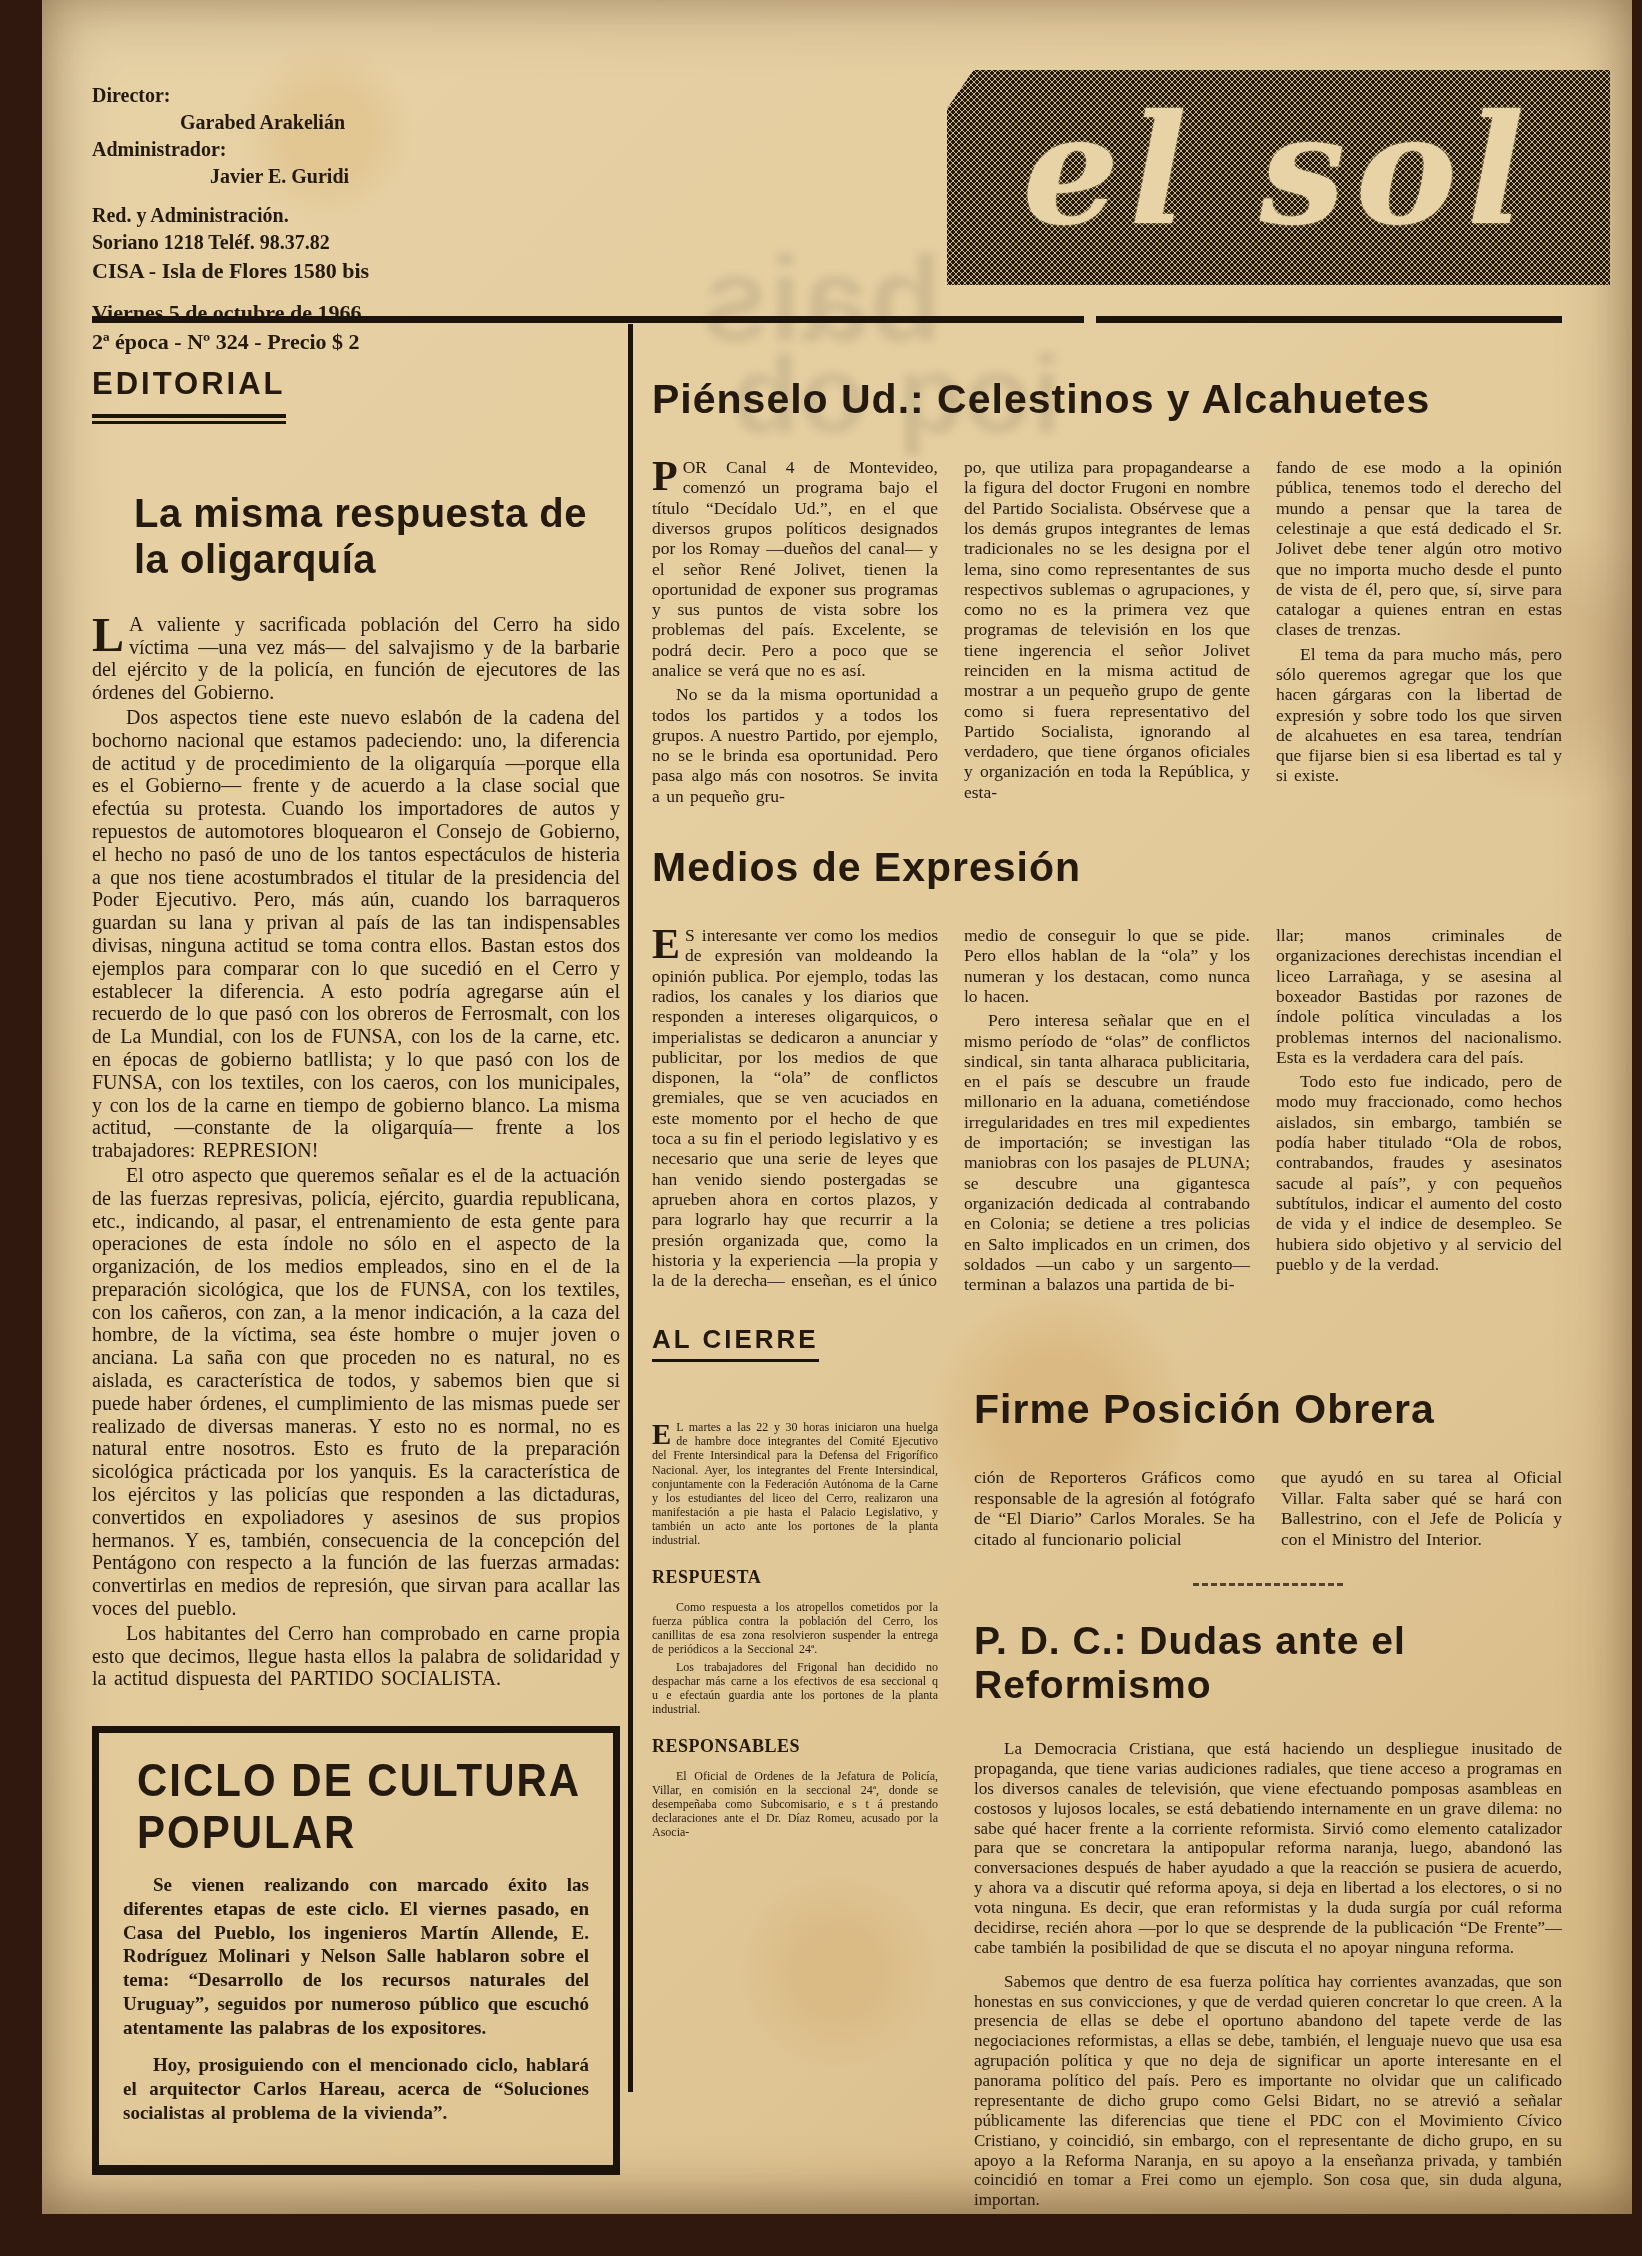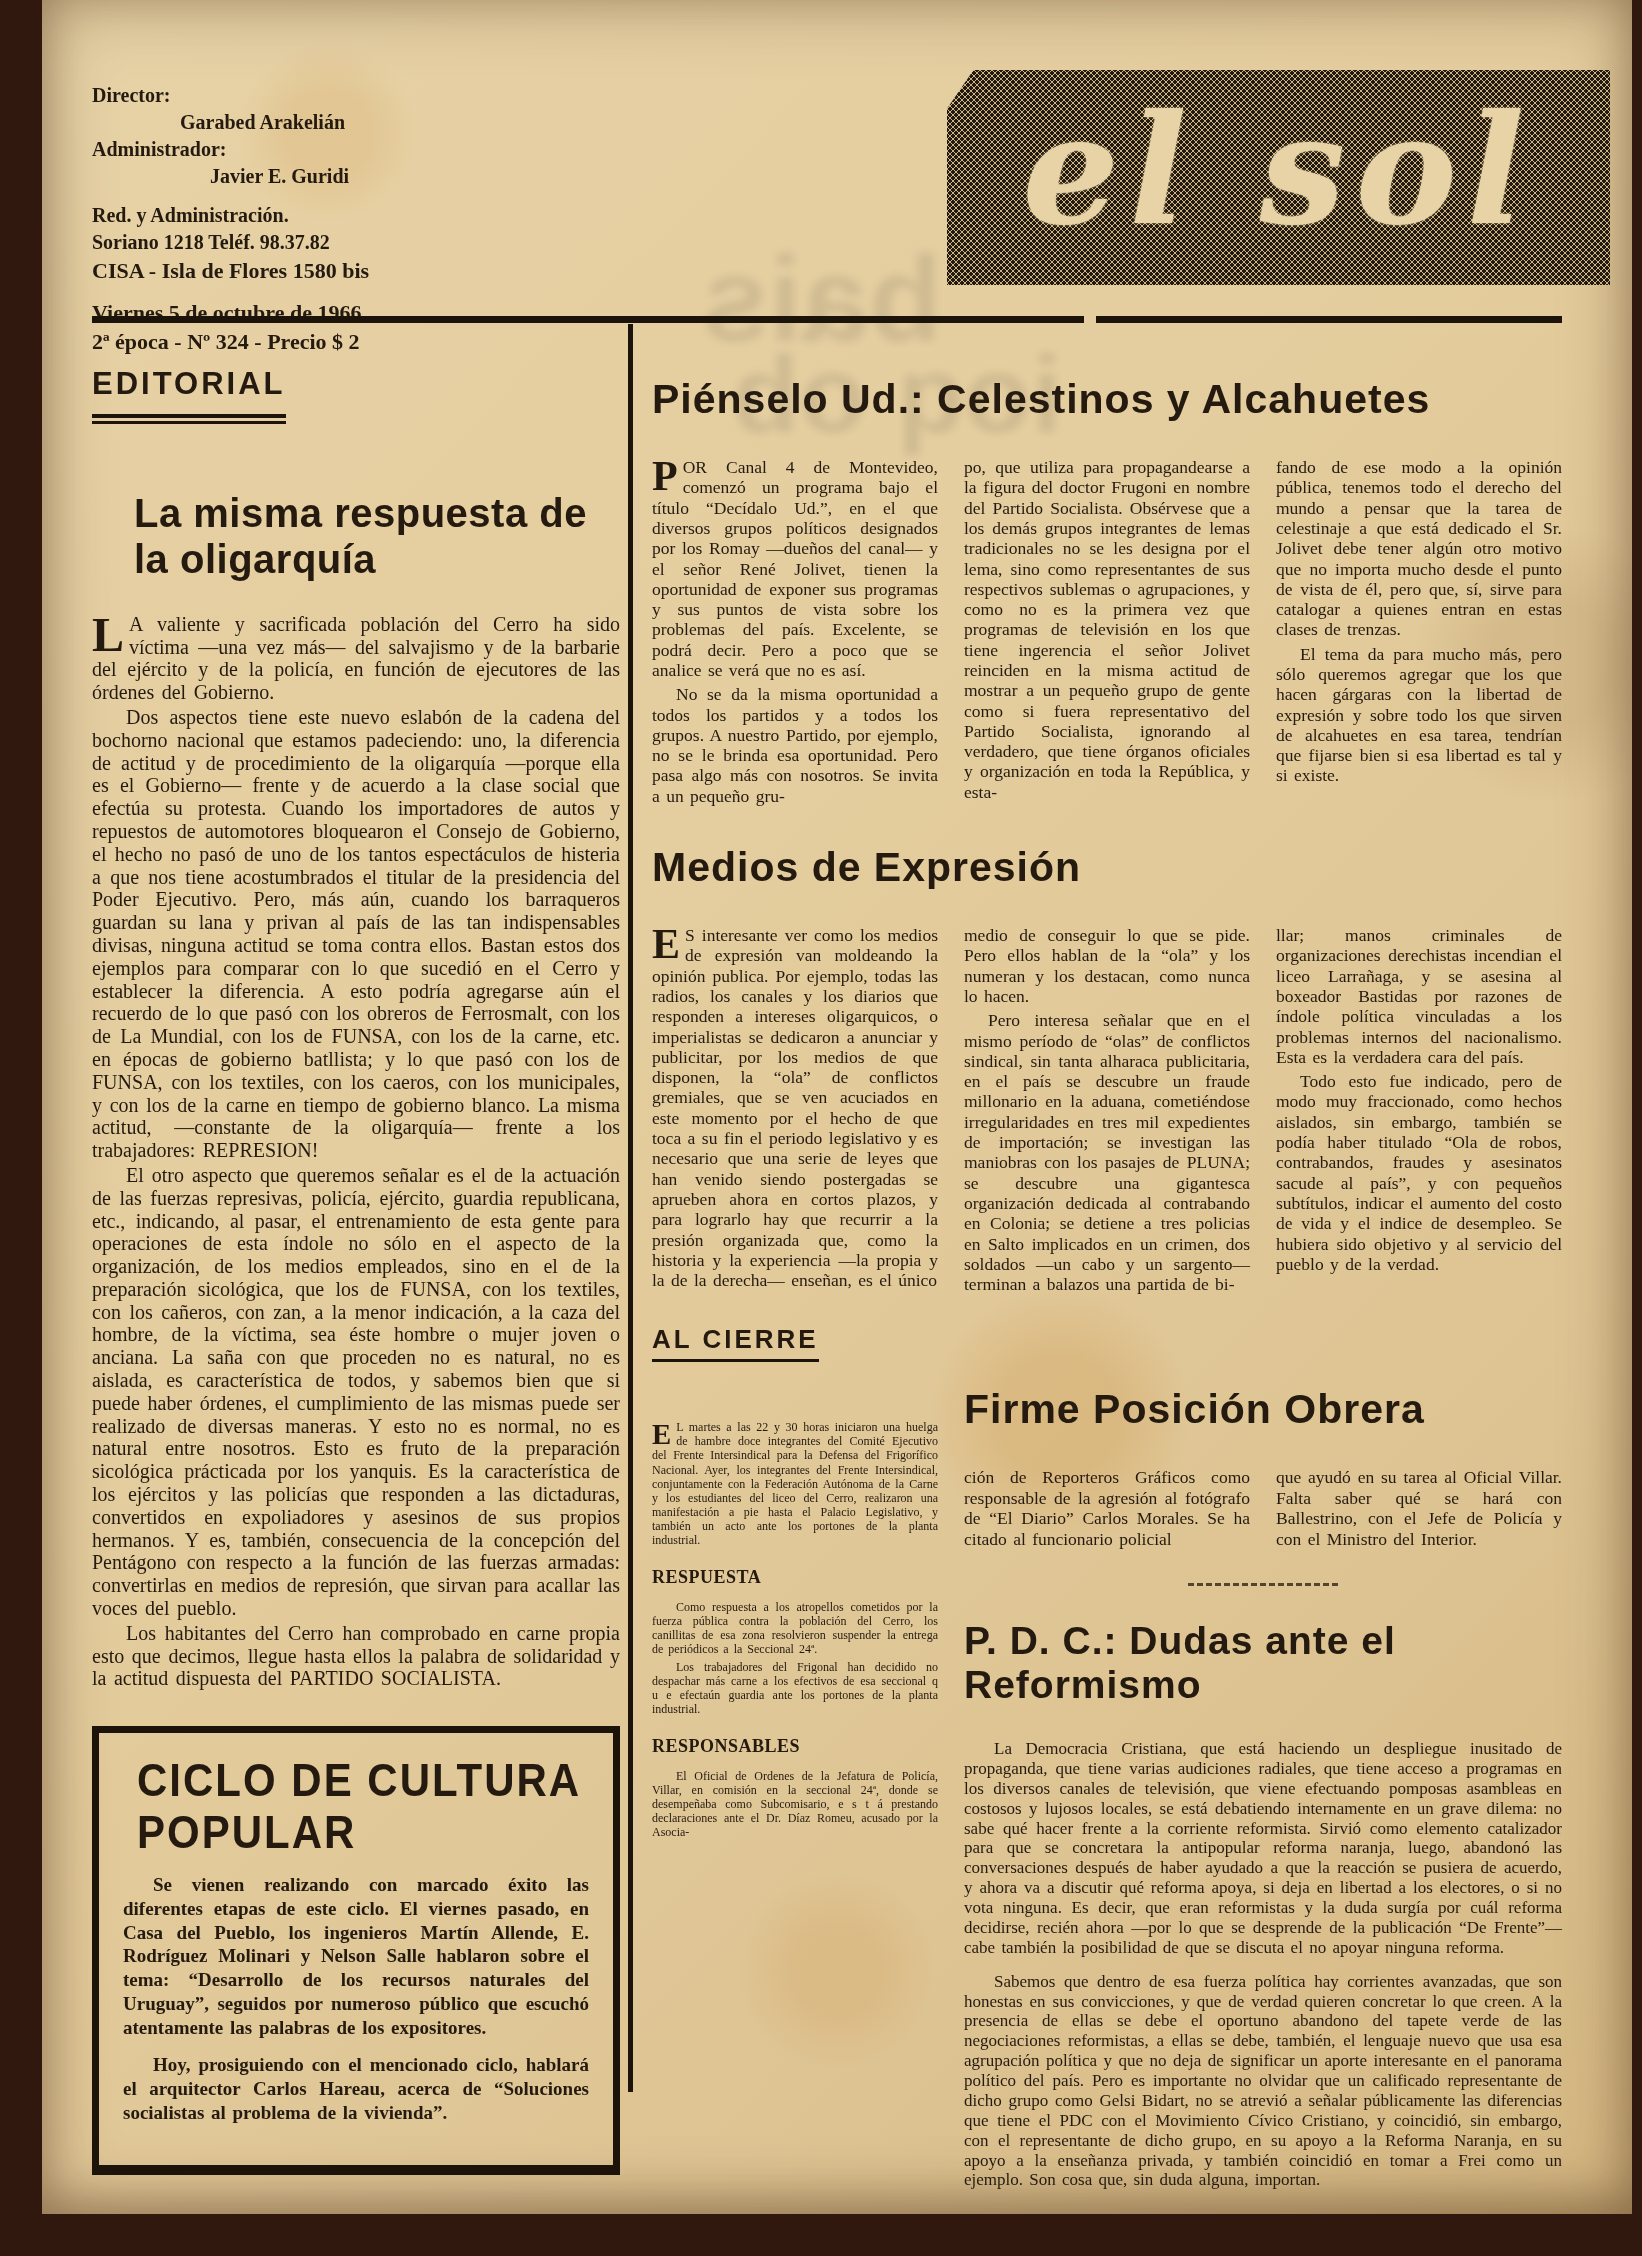--- a/index.html
+++ b/index.html
@@ -73,21 +73,21 @@
   
   .right{position:absolute;left:610px;top:332px;width:910px;}
   .art-head{font-family:"Liberation Sans","DejaVu Sans",sans-serif;font-weight:bold;
     text-align:left;font-size:41px;letter-spacing:1px;}
   .cols3{display:grid;grid-template-columns:repeat(3,1fr);column-gap:26px;margin-top:16px;}
   .col p{margin:0 0 4px 0;text-align:justify;font-size:17.5px;line-height:1.16;
     word-spacing:2px;text-indent:24px;}
   .pienselo-head{margin-top:44px;}
   .medios-head{margin-top:34px;}
   
-  .bottom{display:grid;grid-template-columns:286px 1fr;column-gap:26px;margin-top:26px;}
+  .bottom{display:grid;grid-template-columns:286px 1fr;column-gap:36px;margin-top:26px;}
   .kicker2{display:inline-block;font-family:"Liberation Sans","DejaVu Sans",sans-serif;
     font-weight:bold;font-size:26px;letter-spacing:3px;border-bottom:3px solid #1c130a;
     padding-bottom:4px;}
   .bcol1 p{margin:0 0 4px 0;text-align:justify;font-size:12px;line-height:1.17;
     word-spacing:2px;text-indent:24px;}
   .bcol1 .first{margin-top:58px;}
   .subhead{font-weight:bold;font-size:18px;margin:20px 0 12px 0;letter-spacing:.5px;}
   .firme-head{margin-top:62px;}
   .two-col{display:grid;grid-template-columns:1fr 1fr;column-gap:26px;margin-top:22px;}
   .two-col p{margin:0;text-align:justify;font-size:17.5px;line-height:1.17;word-spacing:2px;}

